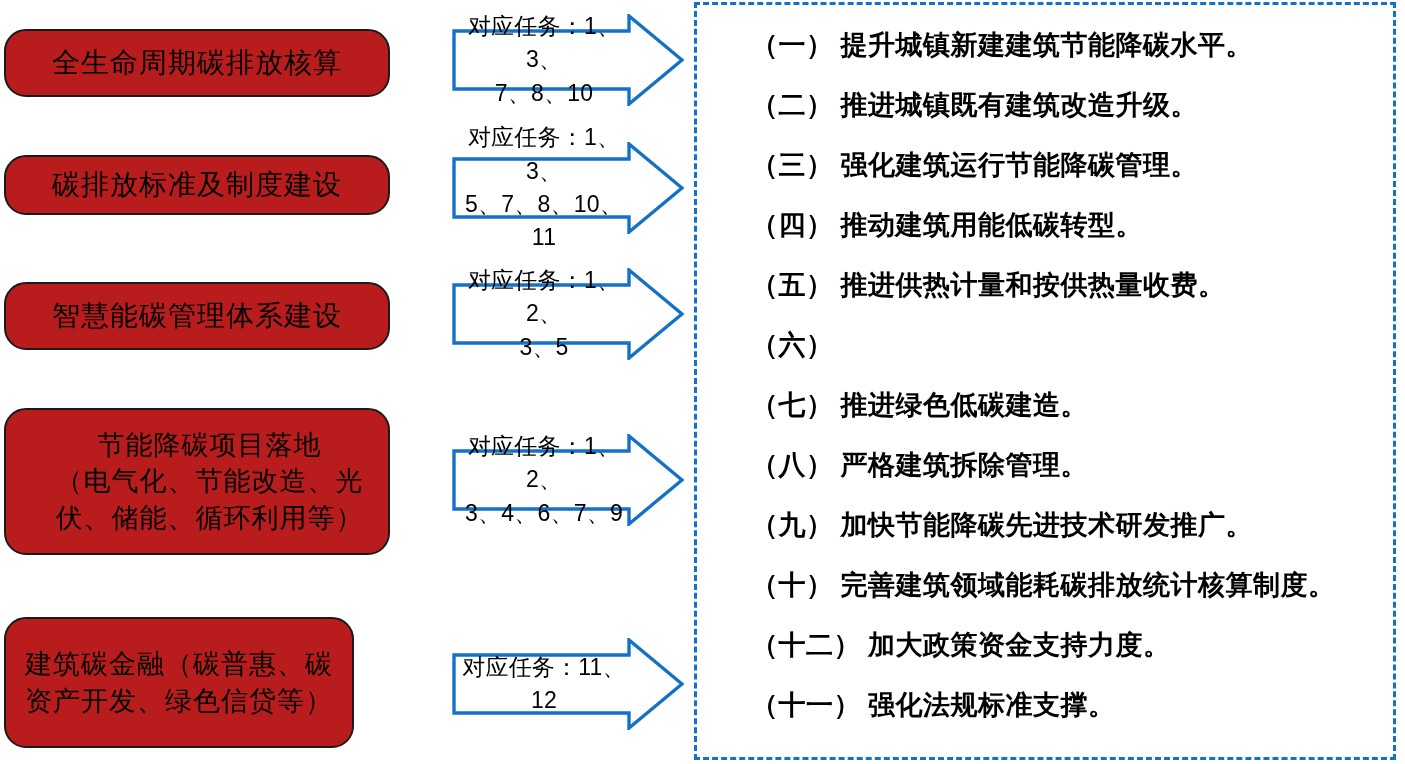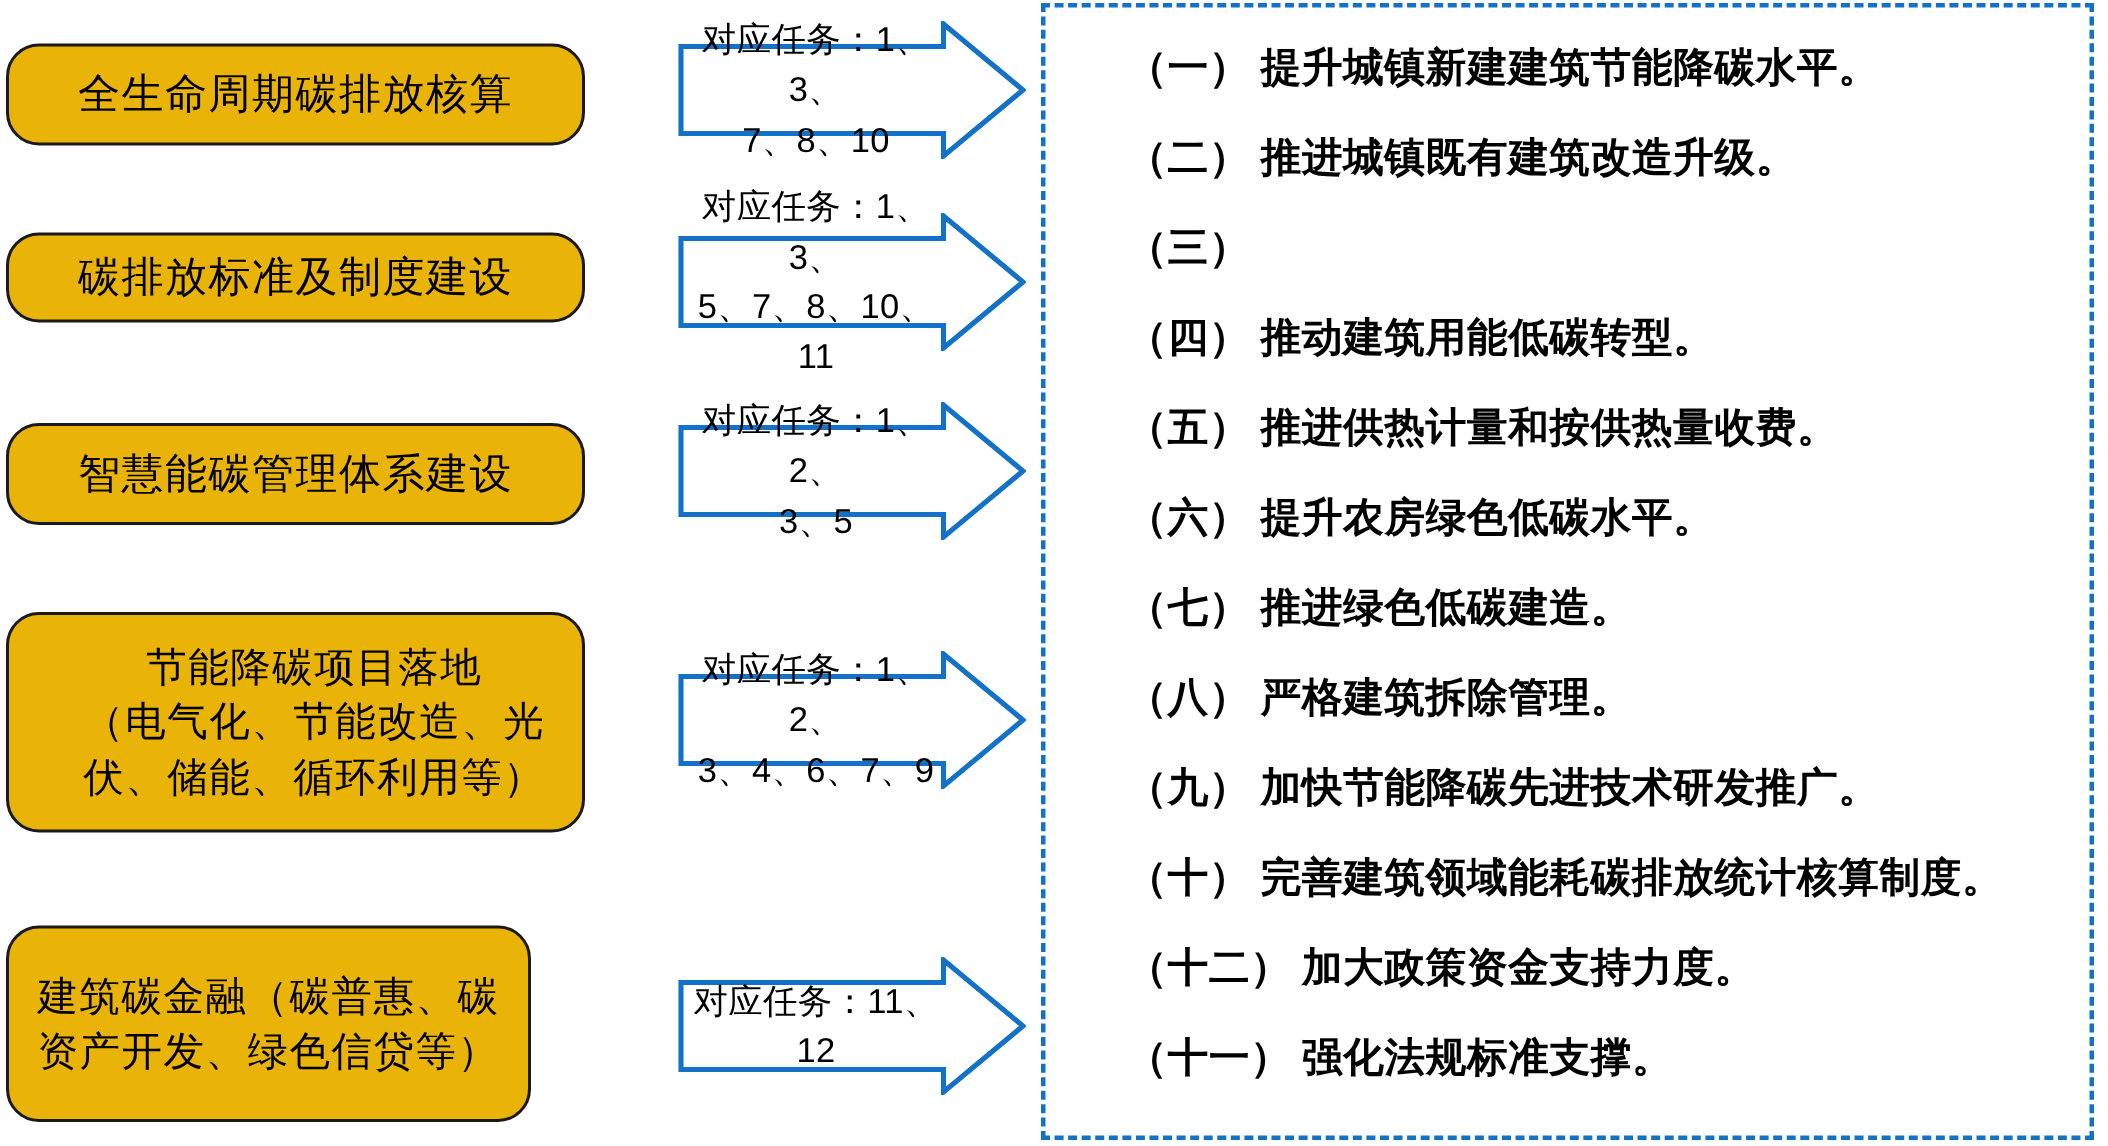--- a/index.html
+++ b/index.html
@@ -12,21 +12,21 @@
     width:1405px;
     height:764px;
     background:#ffffff;
     overflow:hidden;
   }
 
   
   .tealbox{
     position:absolute;
     box-sizing:border-box;
-    background:#eab308;
+    background:#b91c1c;
     border:2.5px solid #1a1a1a;
     border-radius:22px;
     display:flex;
     align-items:center;
     justify-content:center;
     text-align:center;
     color:#000000;
     font-size:28px;
     line-height:1.34;
     letter-spacing:1px;
@@ -163,32 +163,32 @@
       <li class="task-item">
         <span class="task-num">（一）</span>
         <span class="task-text">提升城镇新建建筑节能降碳水平。</span>
       </li>
       <li class="task-item">
         <span class="task-num">（二）</span>
         <span class="task-text">推进城镇既有建筑改造升级。</span>
       </li>
       <li class="task-item">
         <span class="task-num">（三）</span>
+        <span class="task-text">强化建筑运行节能降碳管理。</span>
       </li>
       <li class="task-item">
         <span class="task-num">（四）</span>
         <span class="task-text">推动建筑用能低碳转型。</span>
       </li>
       <li class="task-item">
         <span class="task-num">（五）</span>
         <span class="task-text">推进供热计量和按供热量收费。</span>
       </li>
       <li class="task-item">
         <span class="task-num">（六）</span>
-        <span class="task-text">提升农房绿色低碳水平。</span>
       </li>
       <li class="task-item">
         <span class="task-num">（七）</span>
         <span class="task-text">推进绿色低碳建造。</span>
       </li>
       <li class="task-item">
         <span class="task-num">（八）</span>
         <span class="task-text">严格建筑拆除管理。</span>
       </li>
       <li class="task-item">

